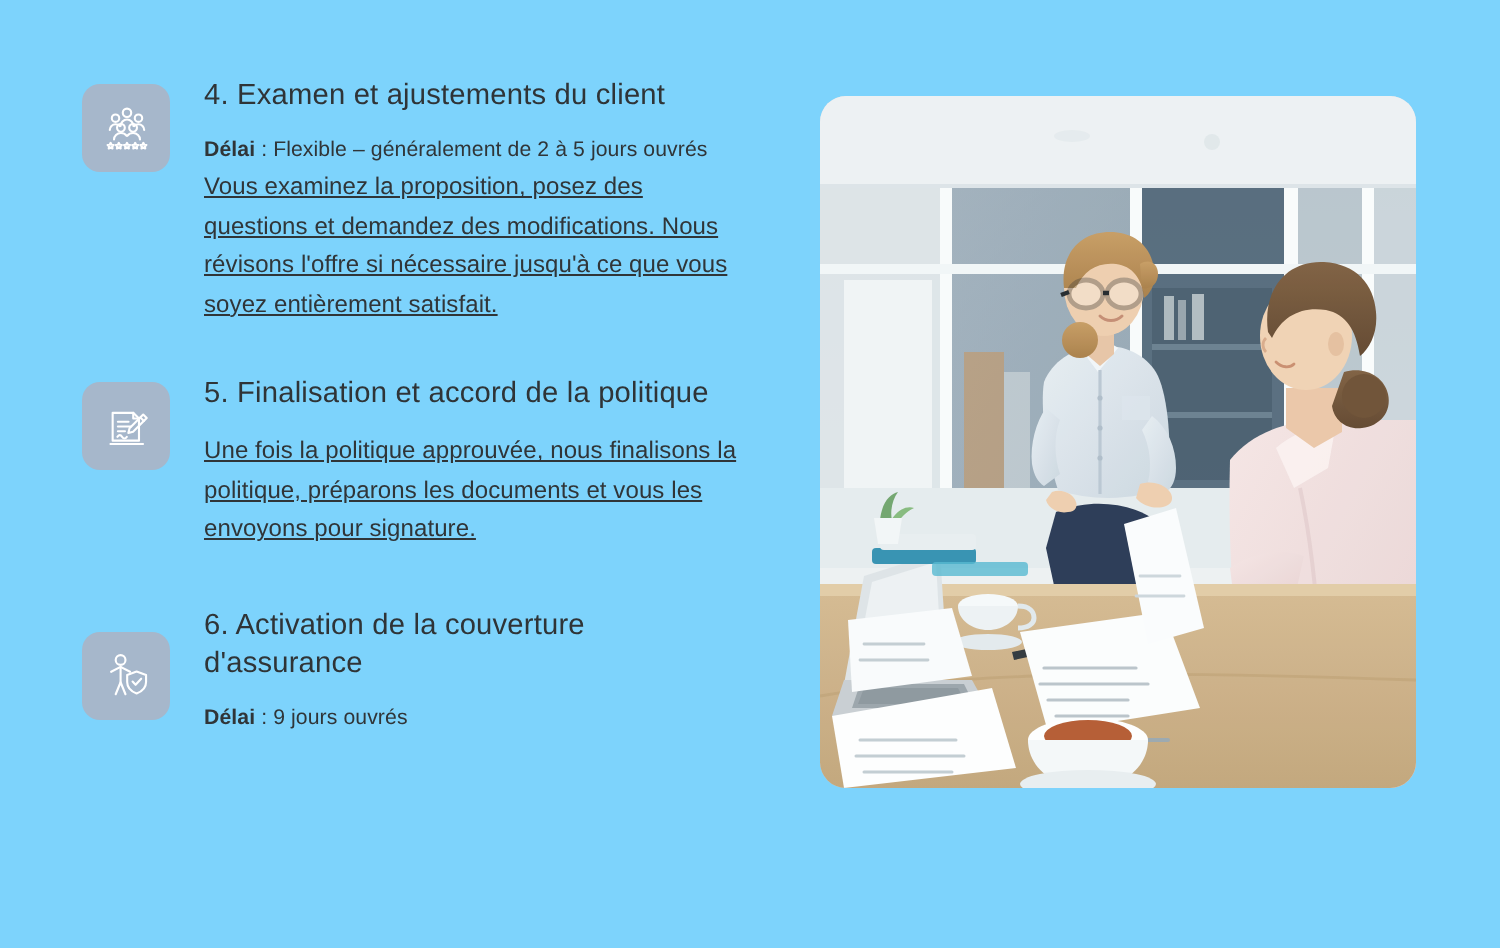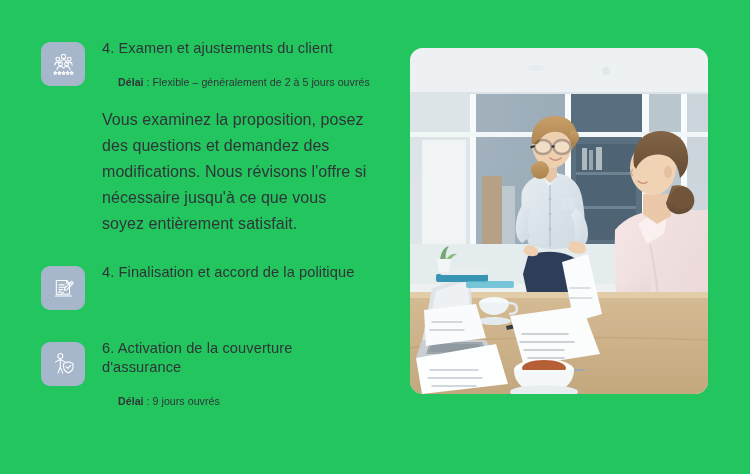--- a/index.html
+++ b/index.html
@@ -12,37 +12,37 @@
     background: #f0f4f8;
     font-family: "Liberation Sans", sans-serif;
     overflow: hidden;
     position: relative;
   }
 
   #page {
     position: relative;
     width: 750px;
     height: 474px;
-    background: #22c55e;
+    background: #7dd3fc;
   }
 
   
   #steps {
     position: absolute;
     left: 41px;
     top: 38px;
     width: 350px;
   }
 
   .step {
     display: flex;
     align-items: flex-start;
     margin-bottom: 24px;
   }
-  .step:last-child { margin-bottom: 0; }
+  .step:last-child { margin-bottom: 0; align-items: center; }
 
   .step-icon-tile {
     flex: 0 0 auto;
     width: 44px;
     height: 44px;
     border-radius: 9px;
     background: #a6b7cb;
     display: flex;
     align-items: center;
     justify-content: center;
@@ -66,33 +66,34 @@
     color: #2f3437;
     letter-spacing: .1px;
     line-height: 1.32;
     margin: 0 0 9px 0;
   }
 
   .step-delay {
     font-size: 10.6px;
     color: #303538;
     line-height: 1.62;
-    margin: 16px;
+    margin: 0;
     letter-spacing: .05px;
   }
   .step-delay .lbl {
     font-weight: bold;
   }
 
   .step-desc {
-    font-size: 16px;
+    font-size: 12px;
     color: #303538;
     line-height: 1.62;
     margin: 0;
     letter-spacing: .05px;
+    text-decoration: underline;
   }
 
   
   .step-1 .step-desc { max-width: 268px; }
   .step-2 .step-desc { max-width: 280px; }
   .step-3 .step-desc { max-width: 281px; }
   .step-3 .step-title { max-width: 215px; }
 
   .s1 { margin-bottom: 25px; }
   .s2 { margin-bottom: 28px; }
@@ -156,21 +157,22 @@
             <path d="M10.6 15.7h7.8"></path>
             <path d="M10.6 18.5h4.2"></path>
             <path d="M10.3 21.8c1-1.3 1.9-1.3 2.8 0 .9 1.3 1.9 1.3 2.8 0"></path>
             <path d="M25.6 8.6l2.1 2.1-8.1 8.1-2.8.7.7-2.8z"></path>
             <path d="M23.9 10.3l2.1 2.1"></path>
             <path d="M6.2 26.1h19.3"></path>
           </svg>
         </span>
       </div>
       <div class="step-body">
-        <h3 class="step-title">4. Finalisation et accord de la politique</h3>
+        <h3 class="step-title">5. Finalisation et accord de la politique</h3>
+        <p class="step-desc">Une fois la politique approuvée, nous finalisons la politique, préparons les documents et vous les envoyons pour signature.</p>
       </div>
     </div>
 
     <div class="step step-3">
       <div class="step-icon-tile">
         <span>
           <svg viewBox="0 0 32 32" fill="none" stroke="#ffffff" stroke-width="1.25" stroke-linecap="round" stroke-linejoin="round">
             <circle cx="12.2" cy="7.1" r="2.9"></circle>
             <path d="M12.2 11.2v9.1"></path>
             <path d="M6.6 14.1l5.6-2.9 5.6 2.9"></path>

